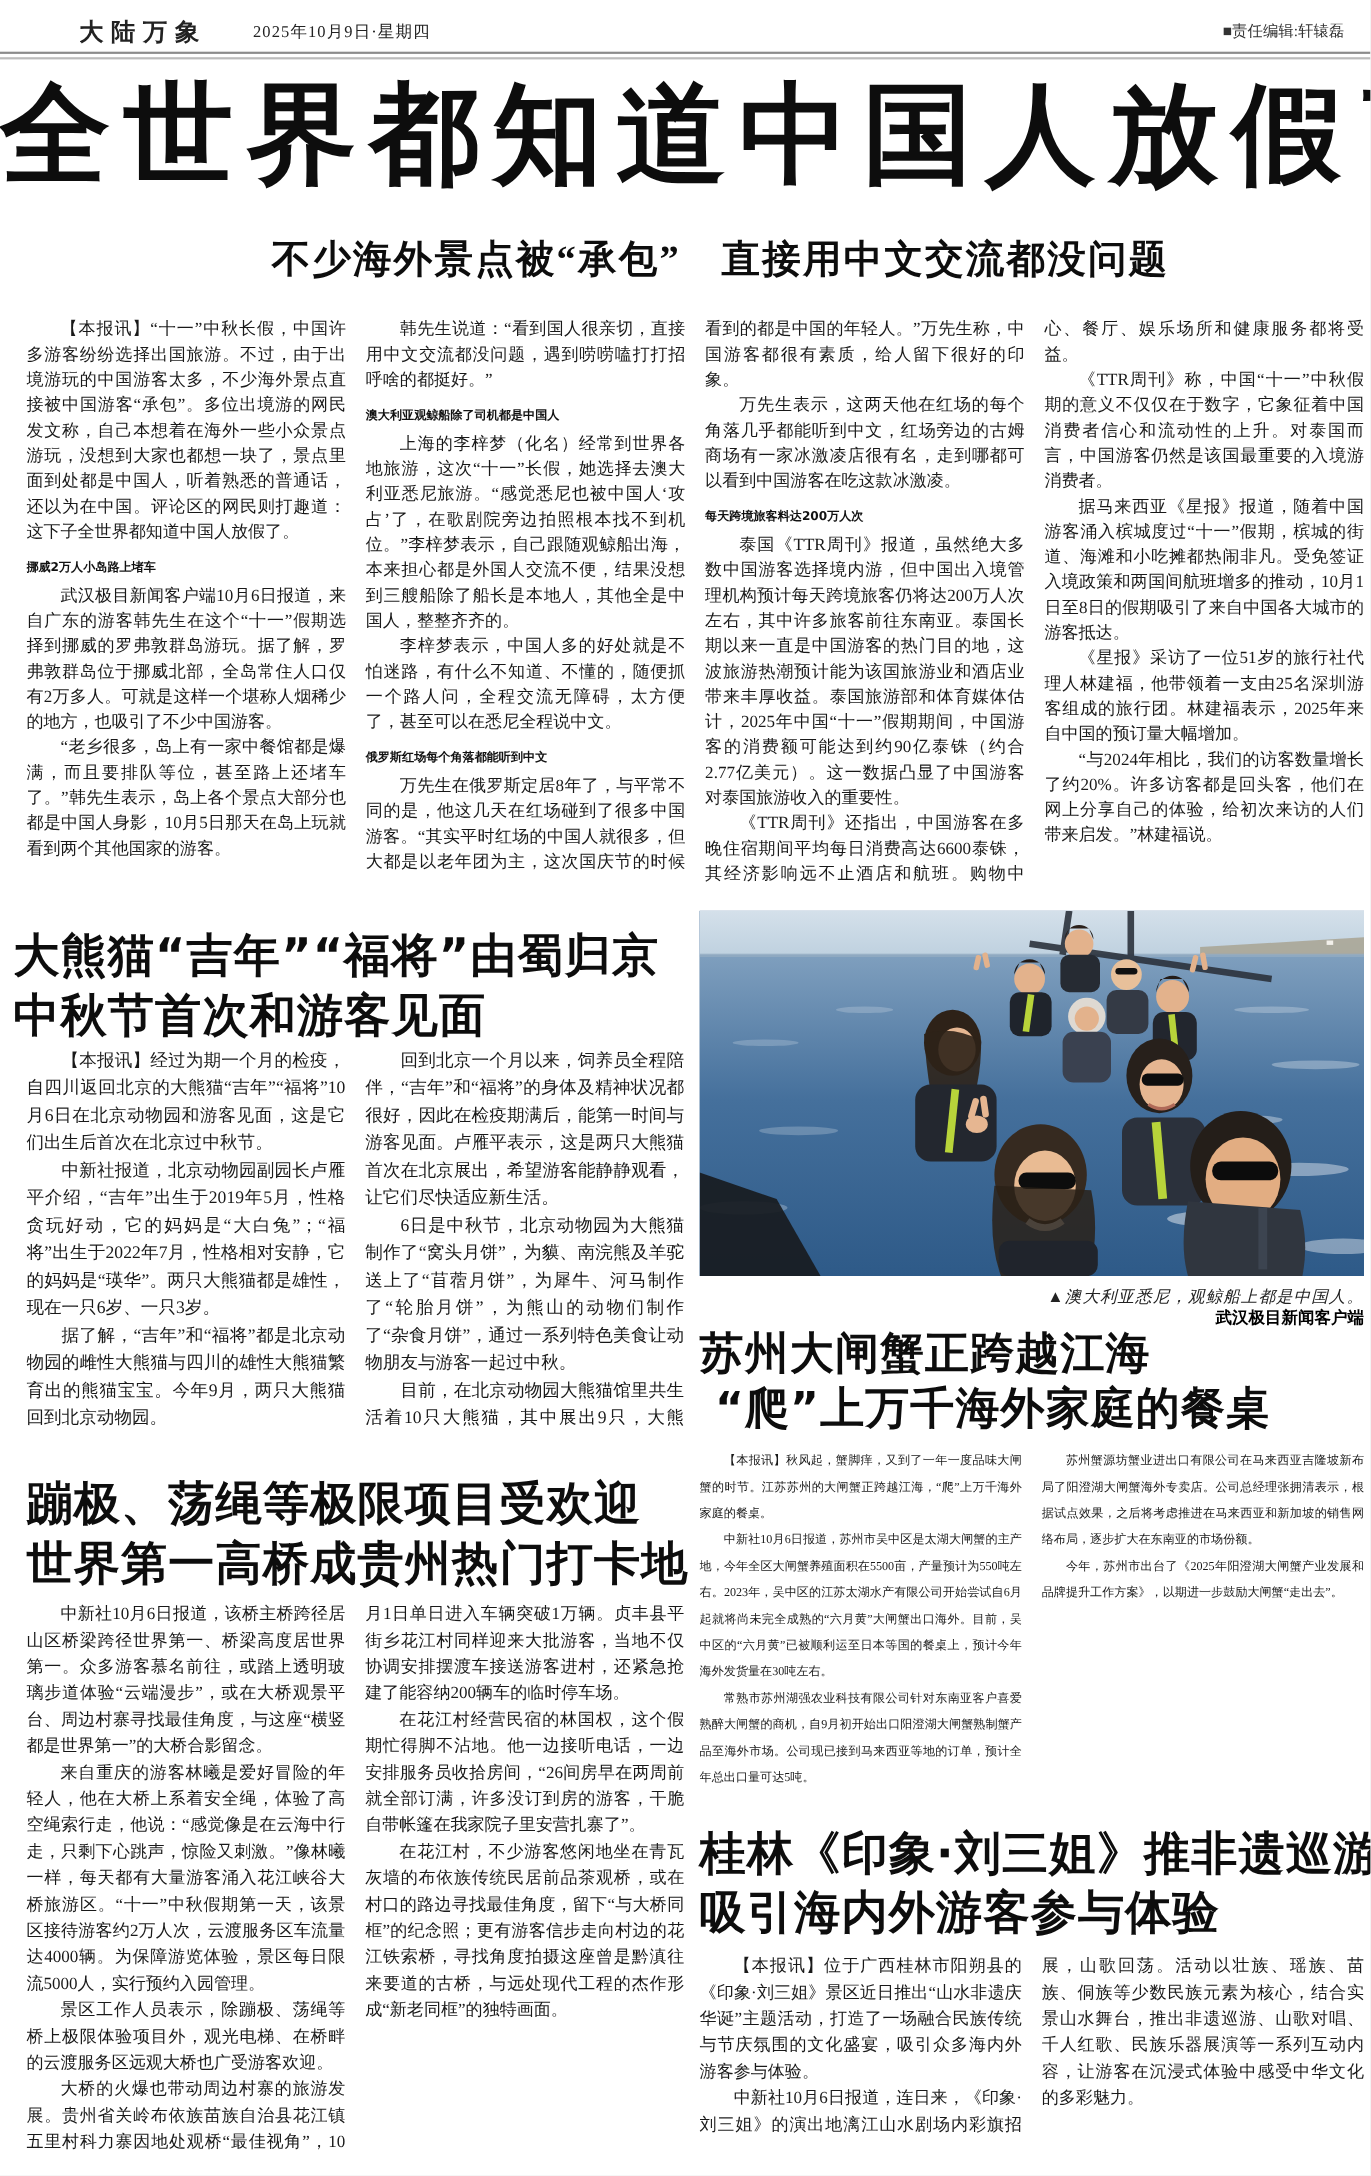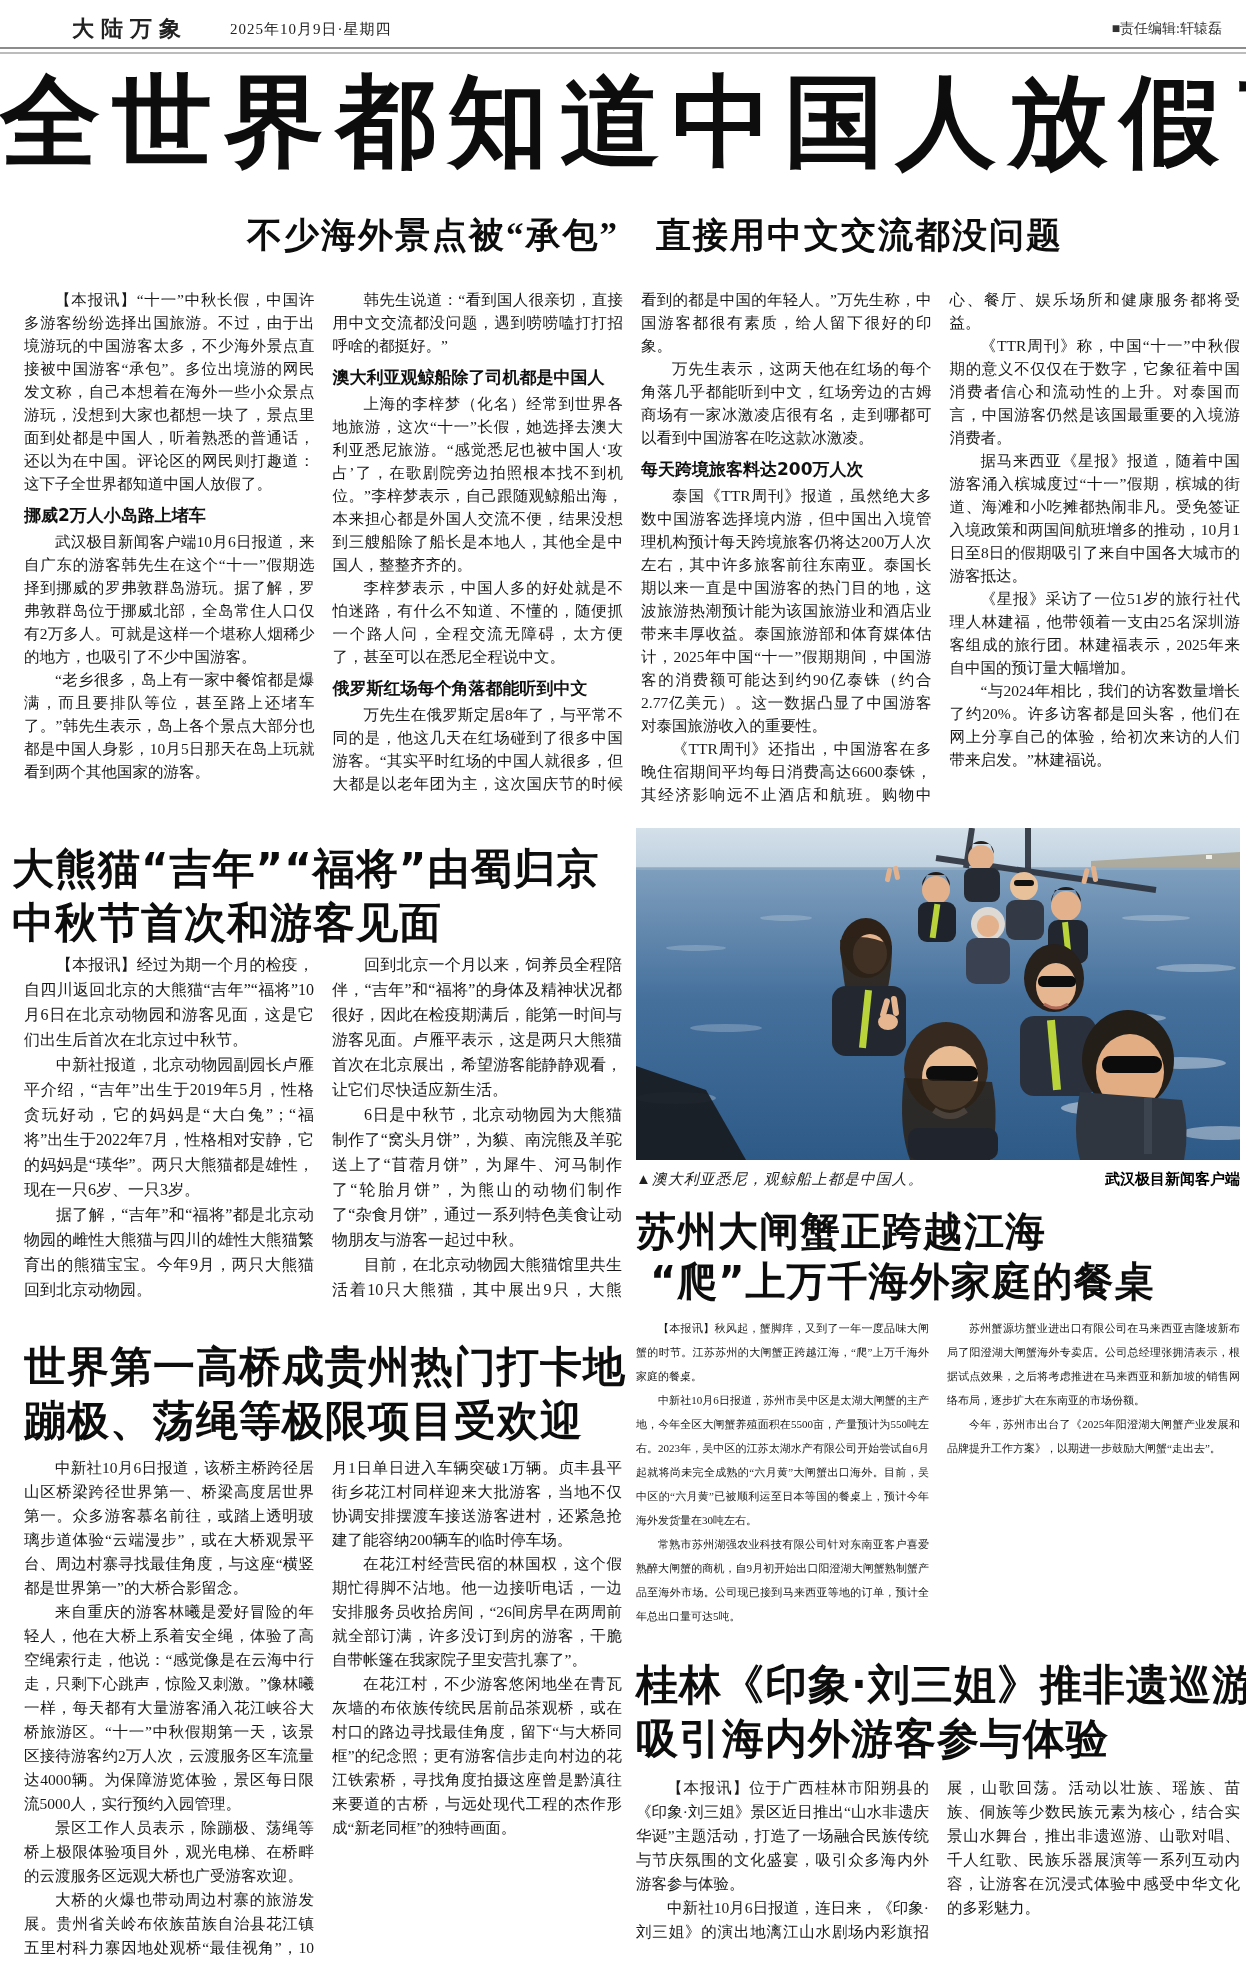--- a/index.html
+++ b/index.html
@@ -21,21 +21,21 @@
   .main-headline{position:absolute;left:0;top:56px;width:100%;text-align:center;
     font-family:"DejaVu Sans",sans-serif;font-weight:900;font-size:100px;line-height:132px;
     letter-spacing:12px;color:#0d0d0d;white-space:nowrap;}
   .sub-headline{position:absolute;left:0;top:212px;width:100%;text-align:center;
     font-weight:bold;font-size:35px;line-height:48px;letter-spacing:2px;color:#0d0d0d;padding-left:32px;}
   
   .colflow{column-gap:18px;column-fill:auto;text-align:justify;overflow:hidden;
     font-size:15.5px;line-height:23px;color:#191919;}
   .bp{margin:0;text-indent:2em;}
   .bh{margin:9px 0 3px 0;font-family:"DejaVu Sans",sans-serif;font-weight:bold;
-    font-size:17px;text-indent:0;color:#111;}
+    font-size:11px;text-indent:0;color:#111;}
   .main-story{position:absolute;left:24px;top:288px;width:1216px;height:528px;column-count:4;}
   .sec-headline{position:absolute;font-family:"DejaVu Sans",sans-serif;font-weight:900;
     font-size:42px;line-height:54px;letter-spacing:1px;color:#0d0d0d;white-space:nowrap;}
   .sec-headline span{display:block;}
   .panda-headline{left:12px;top:842px;}
   .panda-body{position:absolute;left:24px;top:952px;width:598px;height:362px;column-count:2;
     font-size:16px;line-height:25px;}
   .bridge-headline{left:24px;top:1340px;}
   .bridge-body{position:absolute;left:24px;top:1456px;width:598px;height:506px;column-count:2;
     font-size:15.5px;line-height:24px;}
@@ -44,21 +44,21 @@
   .crab-body{position:absolute;left:636px;top:1316px;width:604px;height:342px;column-count:2;
     font-size:11px;line-height:24px;}
   .guilin-headline{left:636px;top:1658px;}
   .guilin-body{position:absolute;left:636px;top:1776px;width:604px;height:188px;column-count:2;
     font-size:15.5px;line-height:24px;}
   
   .photo-frame{position:absolute;left:636px;top:828px;width:604px;height:332px;
     background:#4a749e;overflow:hidden;}
   .photo-frame svg{display:block;width:100%;height:100%;}
   .photo-caption-row{position:absolute;left:636px;top:1170px;width:604px;height:22px;
-    display:flex;align-items:flex-start;}
+    display:flex;align-items:flex-end;flex-direction:column;}
   .photo-caption{font-size:15px;font-style:italic;color:#222;letter-spacing:1px;}
   .photo-credit{margin-left:auto;font-family:"DejaVu Sans",sans-serif;font-weight:bold;
     font-size:15px;color:#000000;}
 </style>
 </head>
 <body>
 
 <div id="page">
 
   <div class="masthead">
@@ -98,22 +98,22 @@
   <div class="panda-body colflow">
       <p class="bp">【本报讯】经过为期一个月的检疫，自四川返回北京的大熊猫“吉年”“福将”10月6日在北京动物园和游客见面，这是它们出生后首次在北京过中秋节。</p>
       <p class="bp">中新社报道，北京动物园副园长卢雁平介绍，“吉年”出生于2019年5月，性格贪玩好动，它的妈妈是“大白兔”；“福将”出生于2022年7月，性格相对安静，它的妈妈是“瑛华”。两只大熊猫都是雄性，现在一只6岁、一只3岁。</p>
       <p class="bp">据了解，“吉年”和“福将”都是北京动物园的雌性大熊猫与四川的雄性大熊猫繁育出的熊猫宝宝。今年9月，两只大熊猫回到北京动物园。</p>
       <p class="bp">回到北京一个月以来，饲养员全程陪伴，“吉年”和“福将”的身体及精神状况都很好，因此在检疫期满后，能第一时间与游客见面。卢雁平表示，这是两只大熊猫首次在北京展出，希望游客能静静观看，让它们尽快适应新生活。</p>
       <p class="bp">6日是中秋节，北京动物园为大熊猫制作了“窝头月饼”，为貘、南浣熊及羊驼送上了“苜蓿月饼”，为犀牛、河马制作了“轮胎月饼”，为熊山的动物们制作了“杂食月饼”，通过一系列特色美食让动物朋友与游客一起过中秋。</p>
       <p class="bp">目前，在北京动物园大熊猫馆里共生活着10只大熊猫，其中展出9只，大熊猫“丫丫”仍在后台静养，游客可通过官方平台看到其近况动态。按照北京动物园大熊猫轮换展出制度，大熊猫“萌大”“福将”将在奥运馆南侧展厅轮换展出，大熊猫“吉年”“点点”将在奥运馆中间展厅轮换展出。</p>
     </div>
 
   <div class="sec-headline bridge-headline">
+    <span>蹦极、荡绳等极限项目受欢迎</span>
     <span>世界第一高桥成贵州热门打卡地</span>
-    <span>蹦极、荡绳等极限项目受欢迎</span>
   </div>
   <div class="bridge-body colflow">
       <p class="bp">中新社10月6日报道，该桥主桥跨径居山区桥梁跨径世界第一、桥梁高度居世界第一。众多游客慕名前往，或踏上透明玻璃步道体验“云端漫步”，或在大桥观景平台、周边村寨寻找最佳角度，与这座“横竖都是世界第一”的大桥合影留念。</p>
       <p class="bp">来自重庆的游客林曦是爱好冒险的年轻人，他在大桥上系着安全绳，体验了高空绳索行走，他说：“感觉像是在云海中行走，只剩下心跳声，惊险又刺激。”像林曦一样，每天都有大量游客涌入花江峡谷大桥旅游区。“十一”中秋假期第一天，该景区接待游客约2万人次，云渡服务区车流量达4000辆。为保障游览体验，景区每日限流5000人，实行预约入园管理。</p>
       <p class="bp">景区工作人员表示，除蹦极、荡绳等桥上极限体验项目外，观光电梯、在桥畔的云渡服务区远观大桥也广受游客欢迎。</p>
       <p class="bp">大桥的火爆也带动周边村寨的旅游发展。贵州省关岭布依族苗族自治县花江镇五里村科力寨因地处观桥“最佳视角”，10月1日单日进入车辆突破1万辆。贞丰县平街乡花江村同样迎来大批游客，当地不仅协调安排摆渡车接送游客进村，还紧急抢建了能容纳200辆车的临时停车场。</p>
       <p class="bp">在花江村经营民宿的林国权，这个假期忙得脚不沾地。他一边接听电话，一边安排服务员收拾房间，“26间房早在两周前就全部订满，许多没订到房的游客，干脆自带帐篷在我家院子里安营扎寨了”。</p>
       <p class="bp">在花江村，不少游客悠闲地坐在青瓦灰墙的布依族传统民居前品茶观桥，或在村口的路边寻找最佳角度，留下“与大桥同框”的纪念照；更有游客信步走向村边的花江铁索桥，寻找角度拍摄这座曾是黔滇往来要道的古桥，与远处现代工程的杰作形成“新老同框”的独特画面。</p>
     </div>
 

